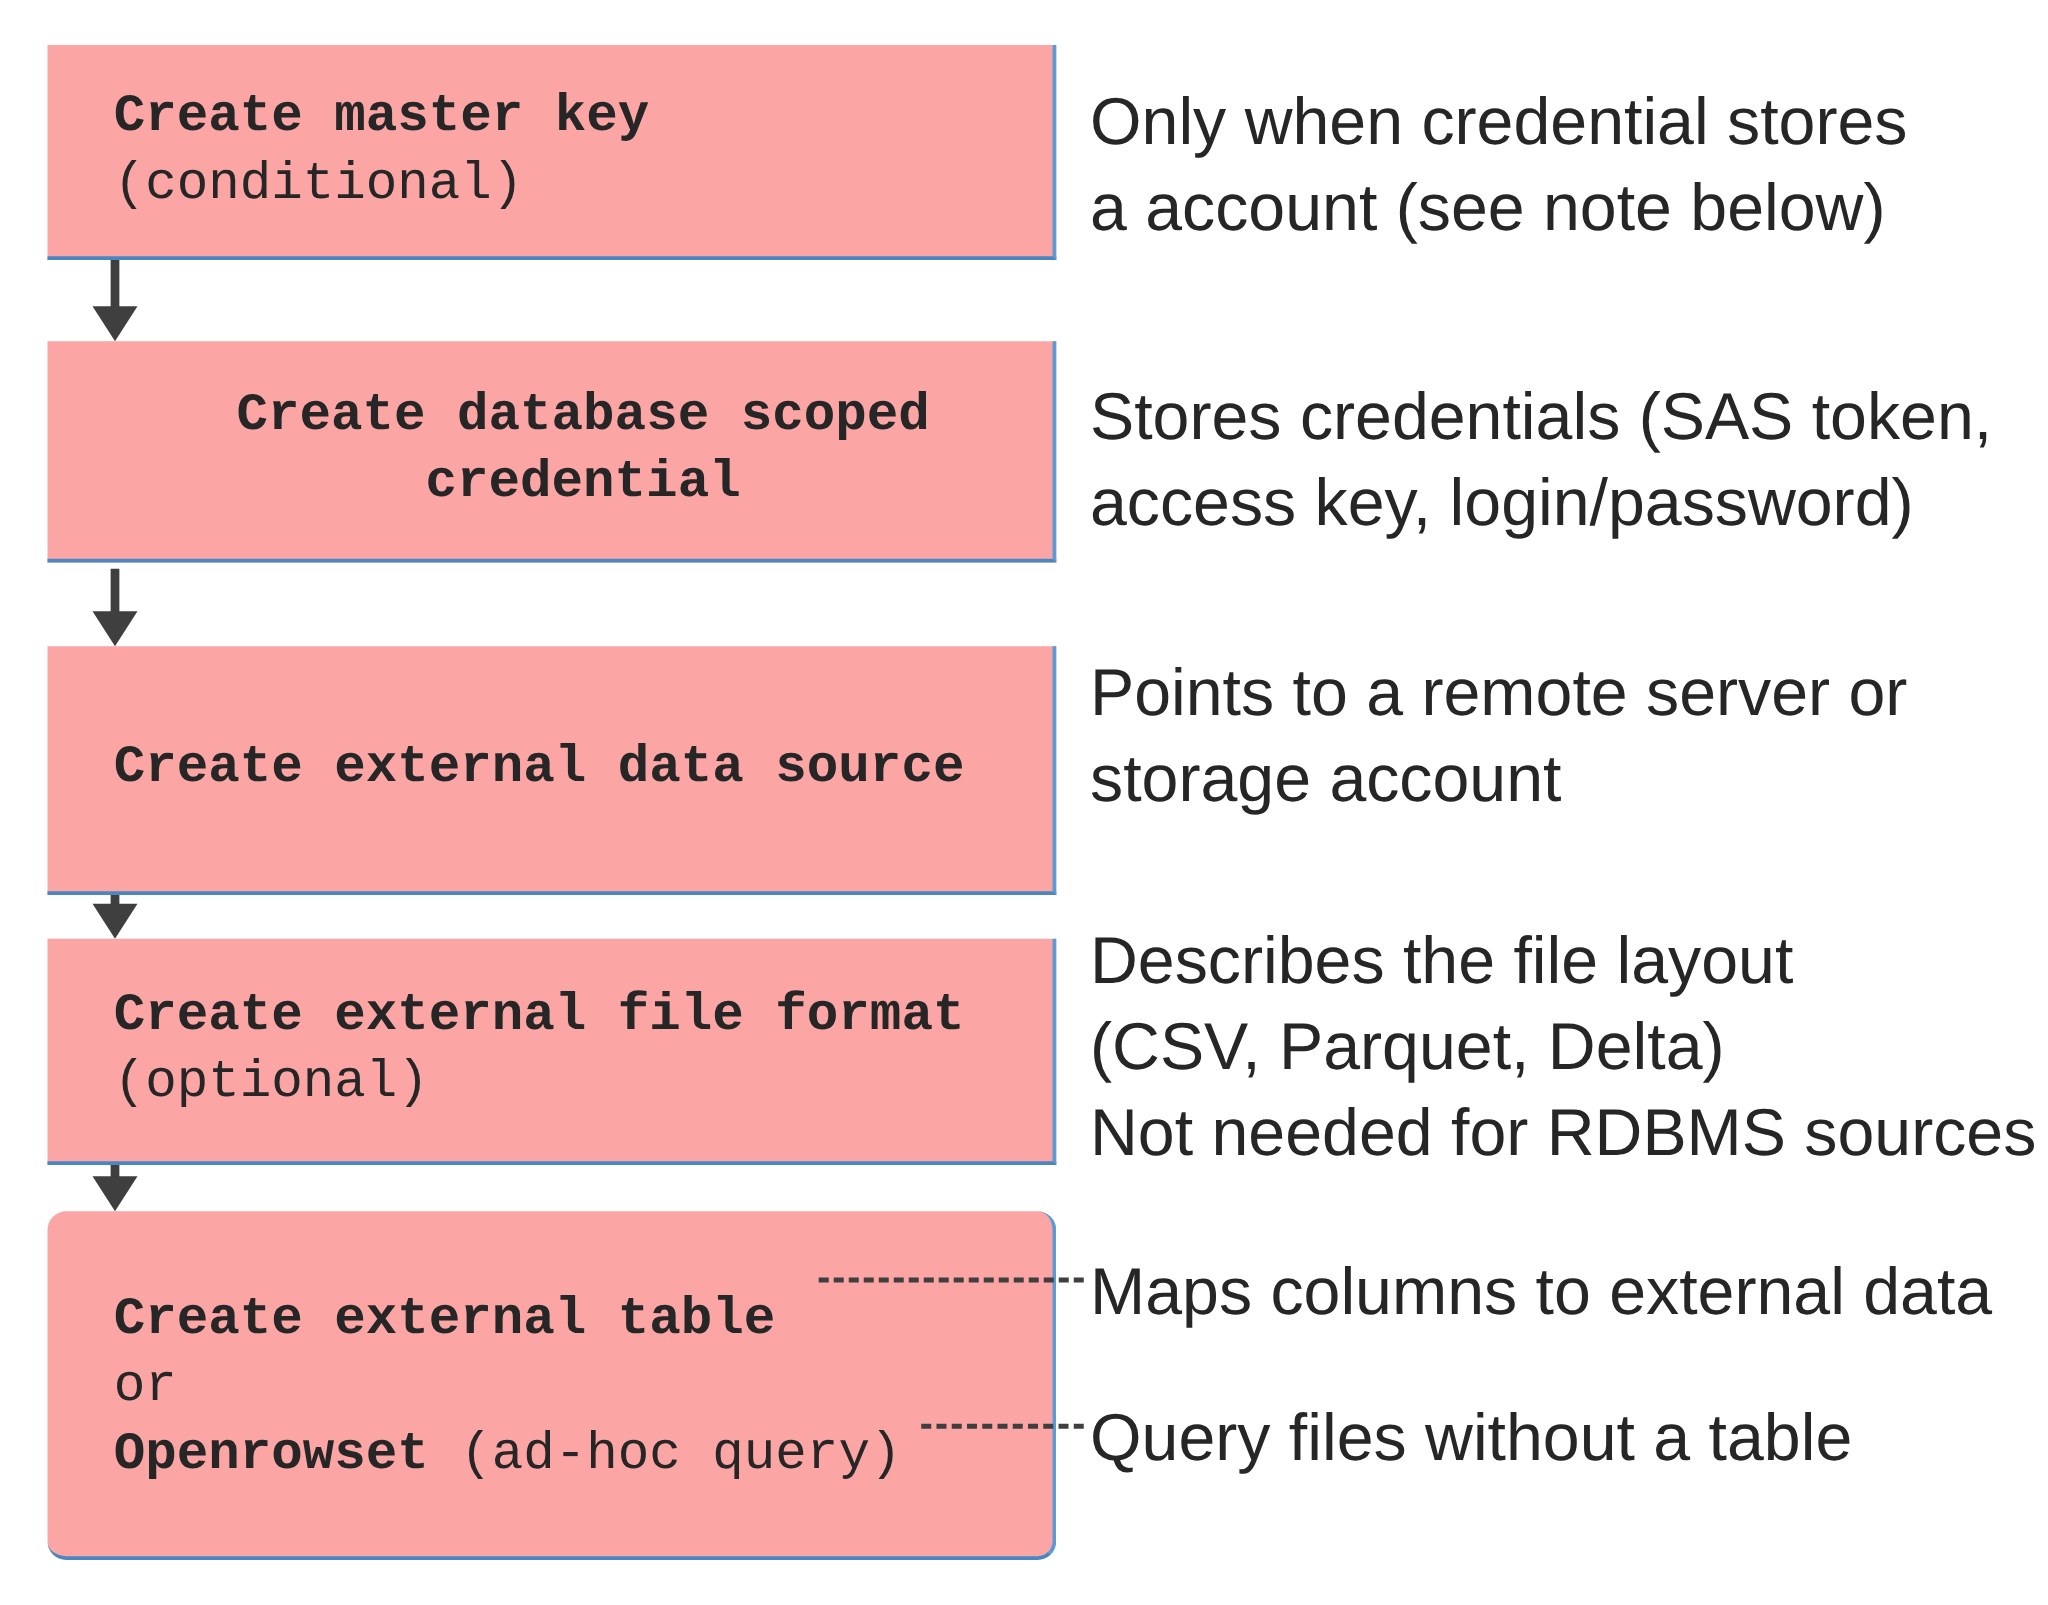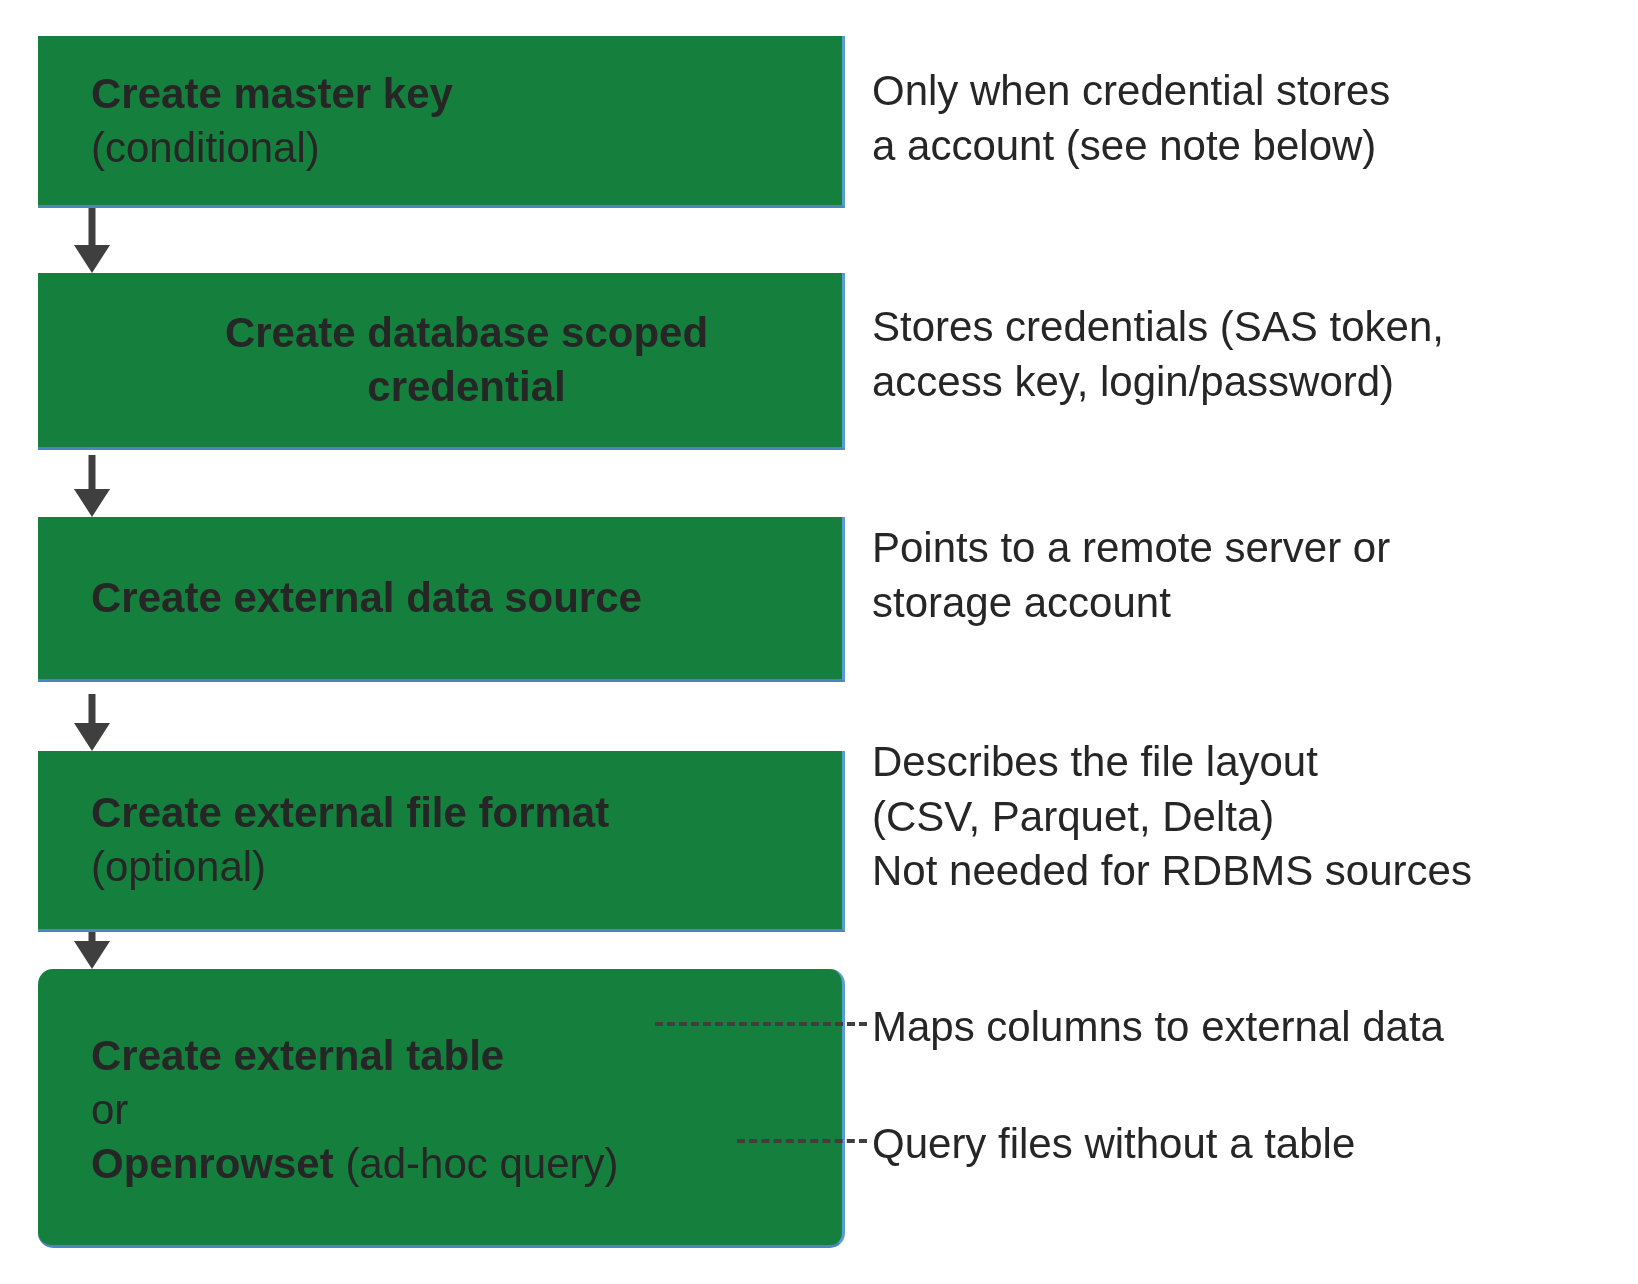--- a/index.html
+++ b/index.html
@@ -16,44 +16,45 @@
   }
   #stage {
     position: relative;
     width: 1638px;
     height: 1284px;
   }
   .flow-box {
     position: absolute;
     left: 38px;
     width: 807px;
-    background: #15803d;
+    background: #fca5a5;
     border-right: 3px solid #5b9bd5;
     border-bottom: 3px solid #4a87c0;
     box-sizing: border-box;
     display: flex;
     flex-direction: column;
     justify-content: center;
+    font-family: Liberation Mono, monospace;
   }
   .box-line {
     padding-left: 53px;
     font-size: 42px;
     line-height: 1.28;
     white-space: nowrap;
   }
   .box-line.bold {
     font-weight: bold;
   }
   .box-line.normal {
     font-weight: normal;
   }
   .desc {
     position: absolute;
     left: 872px;
-    font-size: 42px;
+    font-size: 53px;
     line-height: 1.30;
     font-weight: normal;
     color: #262626;
     white-space: nowrap;
   }
   .desc div { white-space: nowrap; }
 
   .arrow {
     position: absolute;
     left: 0;
@@ -98,21 +99,21 @@
 
   <div class="flow-box" style="top:273px; height:177px;align-items:center;">
     <div class="box-line bold">Create database scoped</div>
     <div class="box-line bold">credential</div>
   </div>
   <div class="desc" style="top:300px;">
     <div>Stores credentials (SAS token,</div>
     <div>access key, login/password)</div>
   </div>
 
-  <div class="flow-box" style="top:517px; height:165px;">
+  <div class="flow-box" style="top:517px; height:199px;">
     <div class="box-line bold">Create external data source</div>
   </div>
   <div class="desc" style="top:521px;">
     <div>Points to a remote server or</div>
     <div>storage account</div>
   </div>
 
   <div class="flow-box" style="top:751px; height:181px;">
     <div class="box-line bold">Create external file format</div>
     <div class="box-line normal">(optional)</div>

